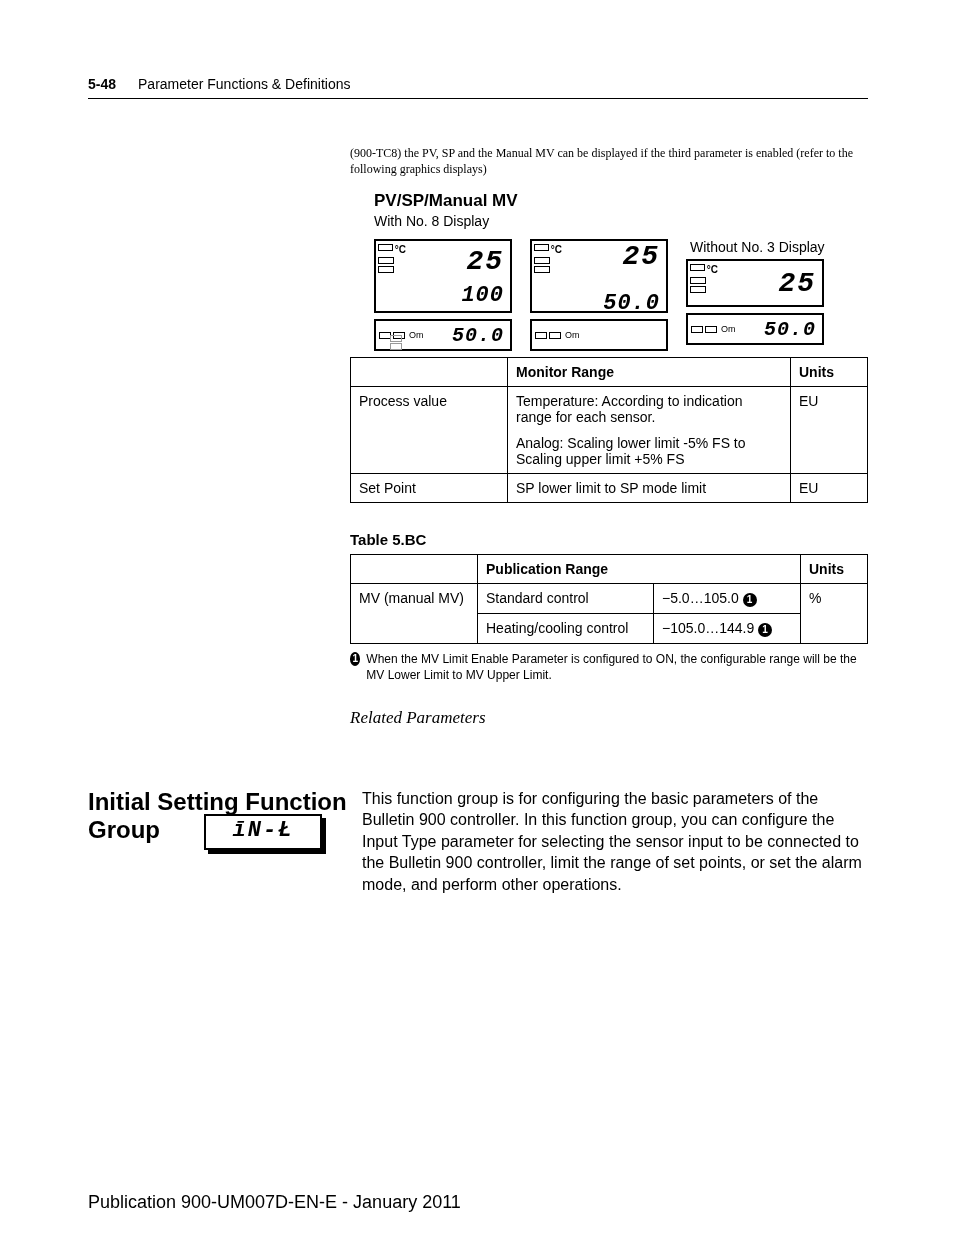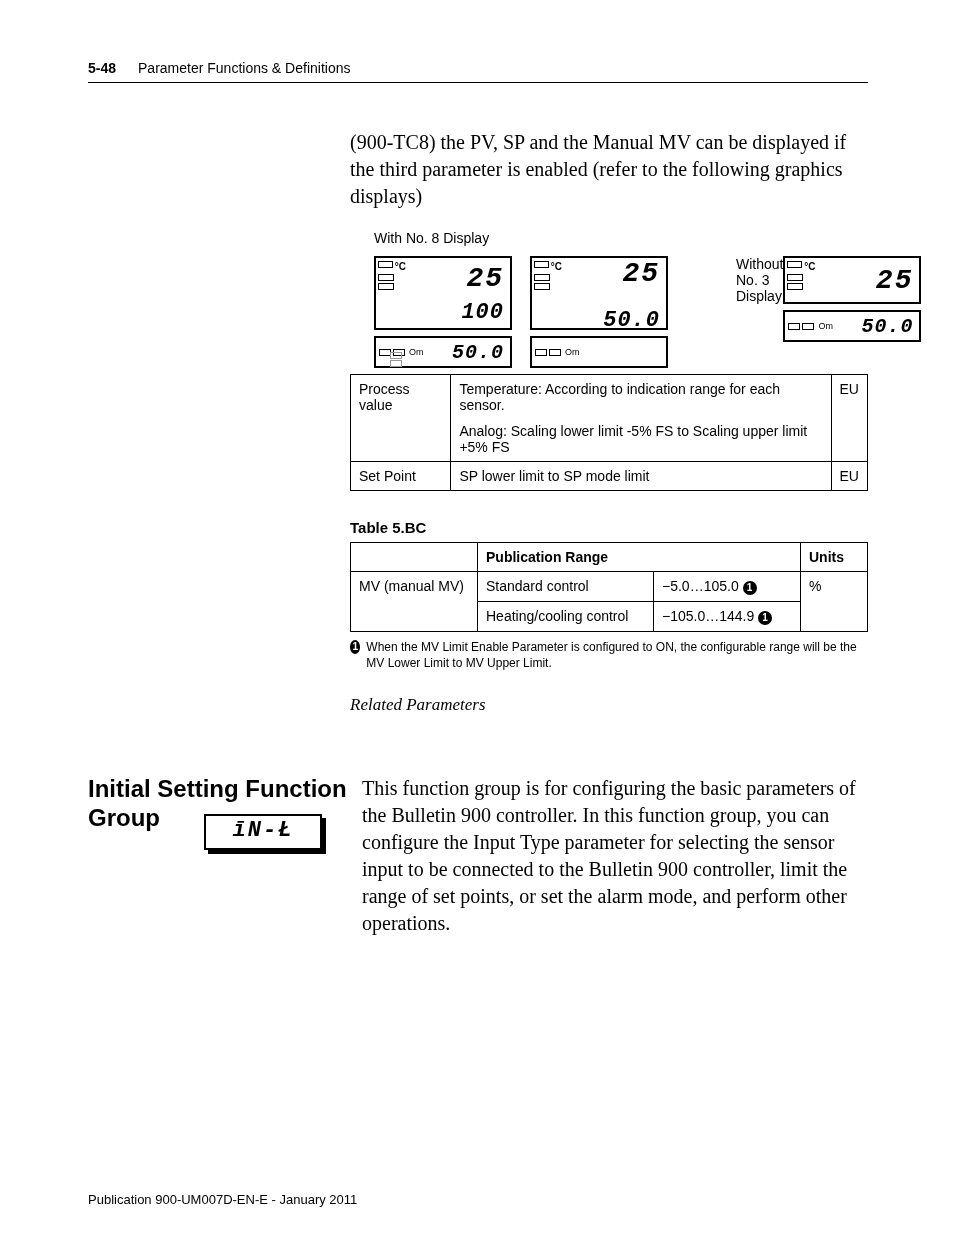--- a/index.html
+++ b/index.html
@@ -8,33 +8,33 @@
     width: 954px;
     height: 1235px;
     background: #fff;
     font-family: "Helvetica Neue", Helvetica, Arial, sans-serif;
     position: relative;
     color: #000;
   }
   .page {
     position: absolute;
     left: 88px;
-    top: 60px;
+    top: 76px;
     width: 780px;
   }
   .header-row {
     display: flex;
     align-items: baseline;
     font-size: 14px;
   }
   .page-num { font-weight: bold; margin-right: 22px; }
   .header-title { font-size: 14px; }
   .hr { border: none; border-top: 1px solid #000; margin: 6px 0 0 0; width: 780px; }
   .content-indent { margin-left: 262px; width: 518px; }
-  .intro { font-family: Georgia, "Times New Roman", serif; font-size: 20px; line-height: 1.35; margin-top: 46px; }
+  .intro { font-family: Georgia, "Times New Roman", serif; font-size: 12px; line-height: 1.35; margin-top: 46px; }
   .pvsp-title { font-weight: bold; font-size: 17px; margin-top: 14px; margin-left: 24px; }
   .pvsp-sub { font-size: 14px; margin-top: 2px; margin-left: 24px; }
   .displays-row { display: flex; gap: 18px; margin-top: 10px; margin-left: 24px; align-items: flex-start; }
   .lcd-stack { display: flex; flex-direction: column; gap: 6px; }
   .lcd {
     width: 138px;
     border: 2px solid #000;
     background: #fff;
     box-sizing: border-box;
   }
@@ -47,21 +47,21 @@
   .lcd-vals { flex:1; text-align:right; padding:2px 6px 0 0; display:flex; flex-direction:column; justify-content:space-around; }
   .seg-big { font-family: "Courier New", monospace; font-weight:bold; font-size:28px; font-style:italic; letter-spacing:2px; line-height:1; }
   .seg-mid { font-family: "Courier New", monospace; font-weight:bold; font-size:22px; font-style:italic; letter-spacing:1px; line-height:1; }
   .seg-sm  { font-family: "Courier New", monospace; font-weight:bold; font-size:20px; font-style:italic; letter-spacing:1px; line-height:1; }
   .lcd-row2 { display:flex; align-items:center; height:100%; }
   .mini-bars { display:flex; gap:2px; padding-left:3px; }
   .mini-bars .b { width:10px; height:5px; border:1px solid #999; }
   .mini-bars .b.on { border-color:#000; }
   .om-label { font-size:9px; margin-left:4px; }
   .without-lbl { font-size:14px; margin-bottom:4px; margin-left: 4px; }
-  .right-stack { display:flex; flex-direction:row;margin-left:46px; }
+  .right-stack { display:flex; flex-direction:column; }
 
   .table-caption { font-weight: bold; font-size: 15px; margin-top: 70px; }
   .table-caption.second { margin-top: 28px; }
   table.data { border-collapse: collapse; width: 100%; margin-top: 6px; font-size: 14px; }
   table.data th, table.data td { border: 1px solid #000; padding: 6px 8px; text-align: left; vertical-align: top; }
   table.data th { font-weight: bold; }
   .footnote { font-size: 12px; margin-top: 8px; display:flex; gap:6px; line-height:1.3; }
   .note-ref { display:inline-flex; align-items:center; justify-content:center; width:14px; height:14px; border-radius:50%; background:#000; color:#fff; font-size:10px; font-weight:bold; line-height:14px; }
 
   .seg-box {
@@ -77,37 +77,38 @@
     font-weight: bold;
     font-size: 22px;
     text-align: center;
     letter-spacing: 2px;
     line-height: 30px;
   }
   .related-head { font-style: italic; font-size: 17px; margin-top: 24px; font-family: Georgia, "Times New Roman", serif; }
   .bullet-list { margin: 14px 0 0 0; padding: 0 0 0 28px; font-family: Georgia, "Times New Roman", serif; font-size: 16px; }
   .section-row { display: flex; margin-top: 60px; }
   .section-title { font-size: 24px; font-weight: bold; width: 262px; line-height:1.2; padding-right:12px; }
-  .section-body { flex: 1; font-family: Liberation Serif, serif; font-size: 20px; line-height:1.35; }
-  .footer { position:absolute; left:88px; top:1192px; font-size:13px; }
+  .section-body { flex: 1; font-family: Liberation Sans, sans-serif; font-size: 16px; line-height:1.35; }
+  .footer { position:absolute; left:88px; top:1192px; font-size:18px; }
 </style>
 </head>
 <body>
 
 <div class="page">
 
   <div class="header-row">
     <span class="page-num">5-48</span>
     <span class="header-title">Parameter Functions &amp; Definitions</span>
   </div>
   <hr class="hr">
 
   <div class="content-indent">
     <p class="intro">(900-TC8) the PV, SP and the Manual MV can be displayed if the third parameter is enabled (refer to the following graphics displays)</p>
 
+    <div class="pvsp-title">PV/SP/Manual MV</div>
     <div class="pvsp-sub">With No. 8 Display</div>
 
     <div class="displays-row">
 
       <div class="lcd-stack">
         <div class="lcd main">
             <div class="lcd-inner">
           <div class="lcd-icons">
             <div style="display:flex;gap:2px;">
                   <div class="bar-icon"></div>
@@ -199,20 +200,25 @@
               <div class="seg-sm">50.0</div>
             </div>
           </div>
             </div>
         </div>
       </div>
     </div>
 
     <table class="data">
       <tbody>
+          <tr>
+        <th style="width:140px;"></th>
+        <th>Monitor Range</th>
+        <th style="width:60px;">Units</th>
+      </tr>
       <tr>
         <td>Process value</td>
         <td>
           <div>Temperature: According to indication range for each sensor.</div>
           <div style="margin-top:10px;">Analog: Scaling lower limit -5% FS to Scaling upper limit +5% FS</div>
         </td>
         <td>EU</td>
       </tr>
       <tr>
         <td>Set Point</td>

